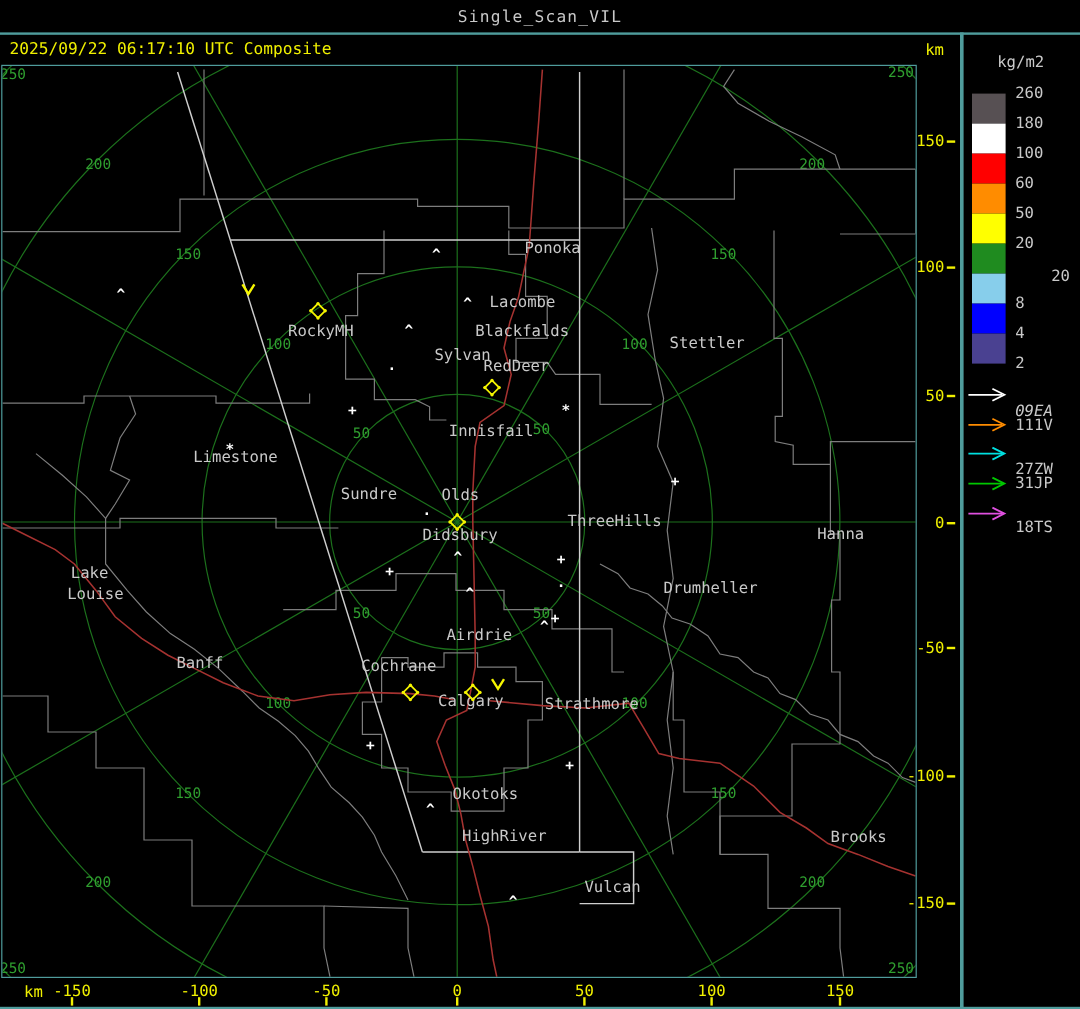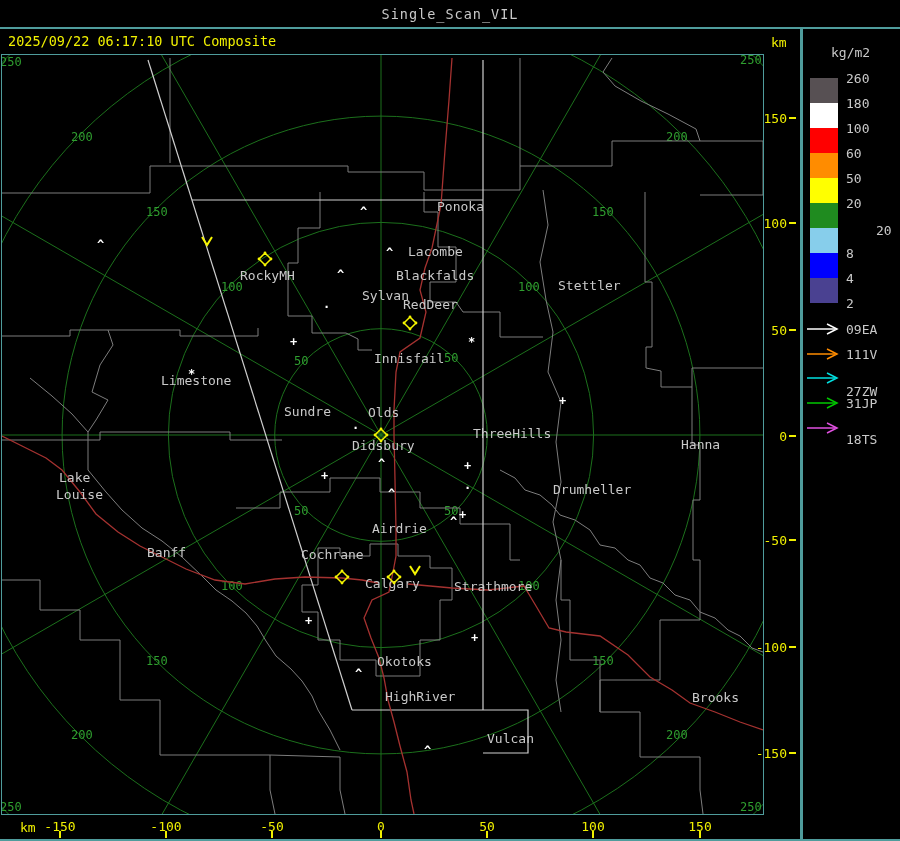--- a/index.html
+++ b/index.html
@@ -248,21 +248,21 @@
     <div class="lg-val" style="top: 171px;">50</div>
     <div class="lg-val" style="top: 196px;">20</div>
     <div class="lg-val" style="top: 223px; margin-left: 30px;">20</div>
     <div class="lg-val" style="top: 246px;">8</div>
     <div class="lg-val" style="top: 271px;">4</div>
     <div class="lg-val" style="top: 296px;">2</div>
     <svg class="rad-svg" viewBox="0 0 38 12" style="top: 323px;">
       <line x1="1" y1="6" x2="29" y2="6" stroke="#ffffff" stroke-width="1.5"></line>
       <path d="M21,1 L31,6 L21,11" fill="none" stroke="#ffffff" stroke-width="1.5"></path>
     </svg>
-    <div class="rad-lab" style="top: 322px;">09EA</div>
+    <div class="rad-lab" style="top: 336px; font-style: italic;">09EA</div>
     <svg class="rad-svg" viewBox="0 0 38 12" style="top: 348px;">
       <line x1="1" y1="6" x2="29" y2="6" stroke="#ff8c00" stroke-width="1.5"></line>
       <path d="M21,1 L31,6 L21,11" fill="none" stroke="#ff8c00" stroke-width="1.5"></path>
     </svg>
     <div class="rad-lab" style="top: 347px;">111V</div>
     <svg class="rad-svg" viewBox="0 0 38 12" style="top: 372px;">
       <line x1="1" y1="6" x2="29" y2="6" stroke="#00e0e0" stroke-width="1.5"></line>
       <path d="M21,1 L31,6 L21,11" fill="none" stroke="#00e0e0" stroke-width="1.5"></path>
     </svg>
     <div class="rad-lab" style="top: 384px;">27ZW</div>

